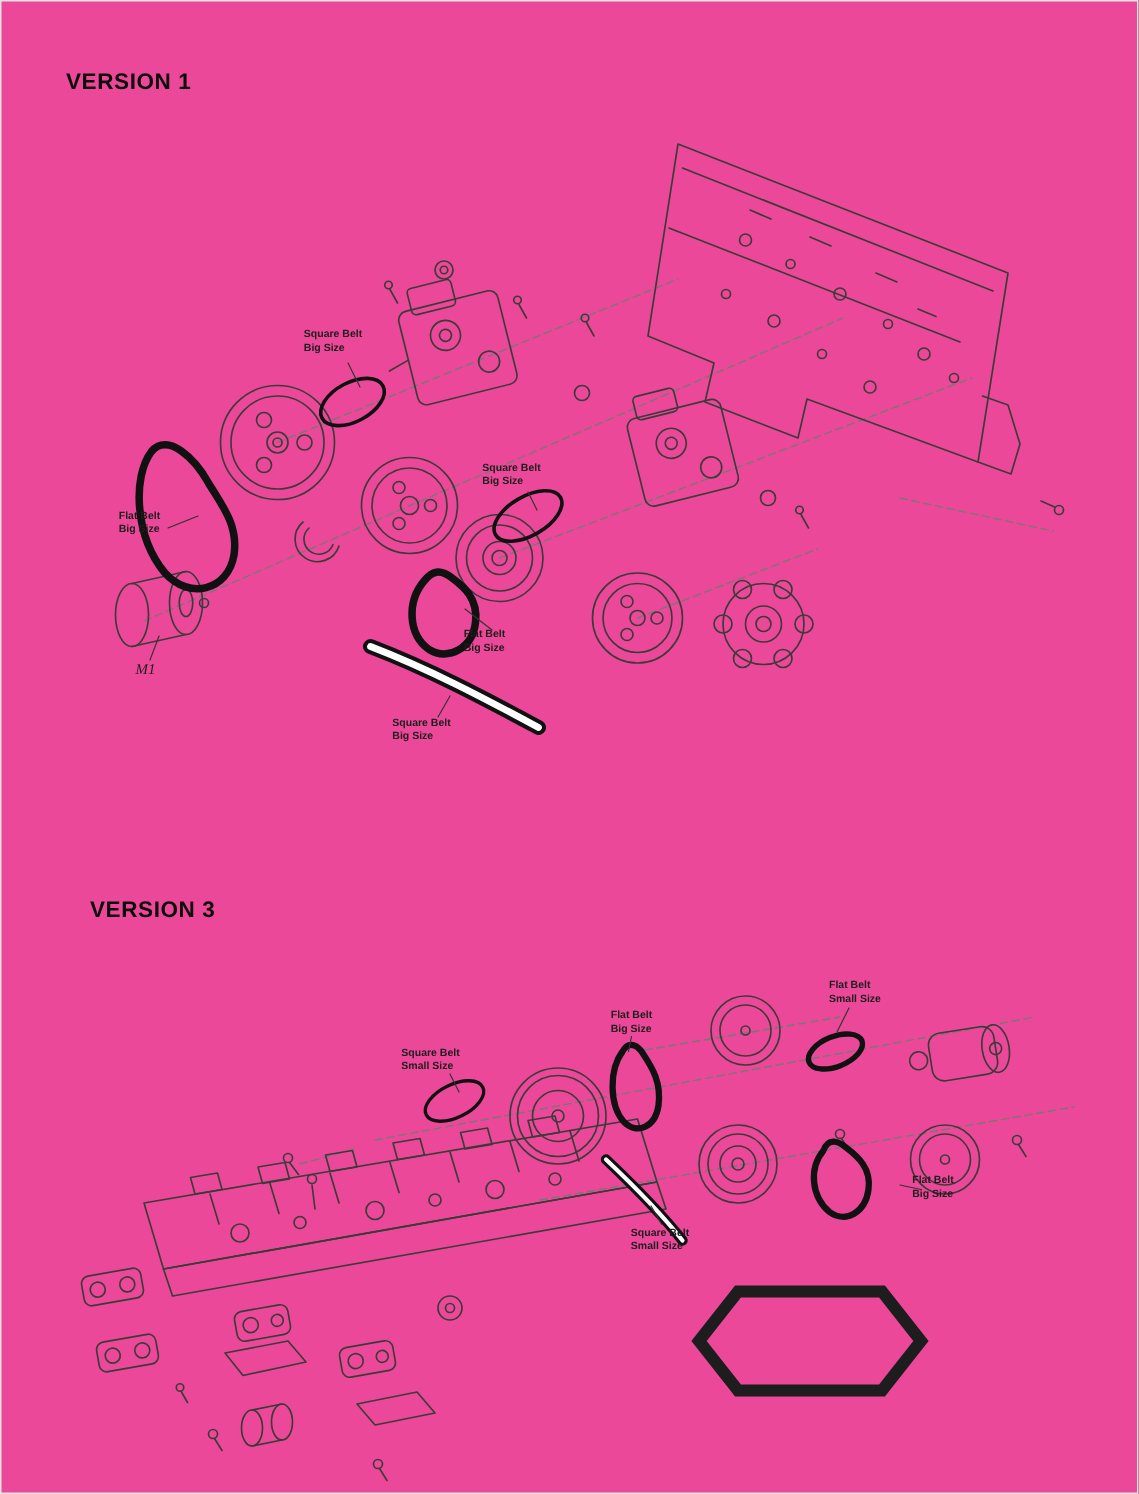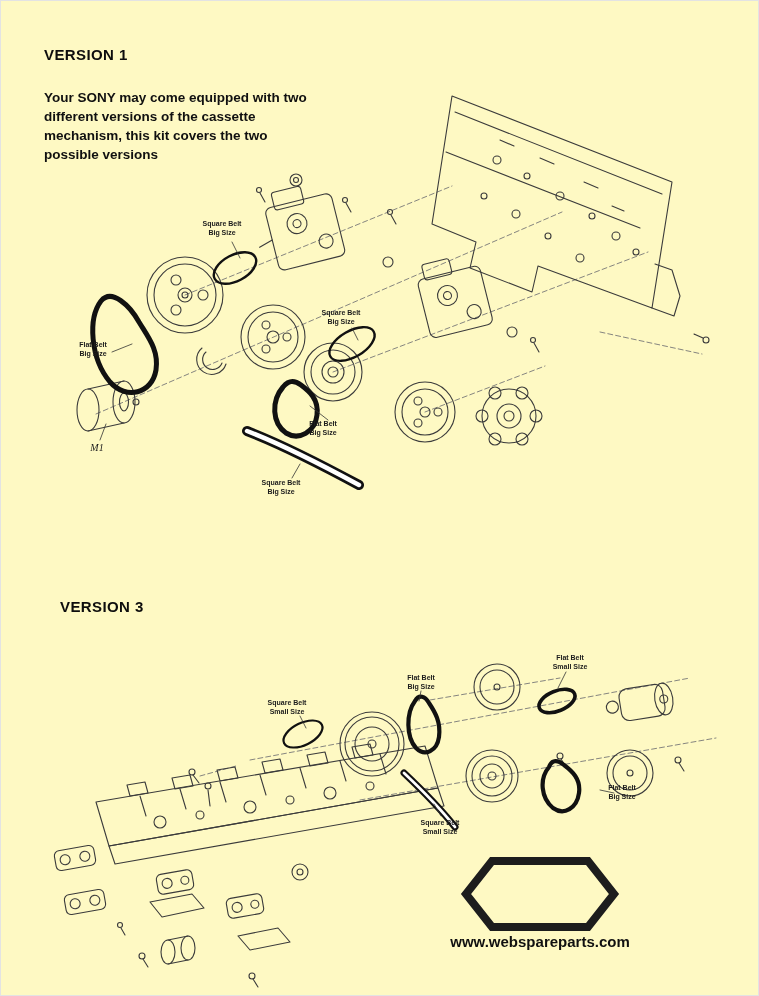--- a/index.html
+++ b/index.html
@@ -1,34 +1,34 @@
 <!DOCTYPE html>
 <html><head>
 <meta charset="utf-8">
 <style>
   html,body{margin:0;padding:0;background:#888;}
   .page{
     position:relative;width:759px;height:996px;margin:0 auto;
-    background:#fef9c3;overflow:hidden;
+    background:#ec4899;overflow:hidden;
     font-family:"Liberation Sans", sans-serif;color:#111;
     box-shadow:inset 0 0 0 1px #e3e3e3;
   }
   .drawing{position:absolute;left:0;top:0;width:759px;height:996px;}
   .heading{
     position:absolute;font-size:15px;font-weight:700;letter-spacing:.4px;color:#0d0d0d;
   }
   .h-v1{left:44px;top:46px;}
   .h-v2{left:60px;top:598px;}
   .desc{
     position:absolute;left:44px;top:88px;width:266px;
     font-size:13.5px;font-weight:700;line-height:1.42;color:#101010;margin:0;
   }
   .lbl{
     position:absolute;transform:translate(-50%,-50%);
-    font-size:7px;font-weight:700;line-height:1.3;text-align:center;
+    font-size:7px;font-weight:700;line-height:1.3;text-align:left;
     white-space:pre-line;color:#1c1c1c;
   }
   .m1{
     font-family:"Liberation Serif", serif;font-style:italic;font-weight:400;
     font-size:10px;white-space:nowrap;
   }
   .brand{
     position:absolute;left:540px;top:894px;transform:translate(-50%,-50%);
     font-size:20px;font-weight:800;color:#141414;letter-spacing:.2px;white-space:nowrap;
   }
@@ -292,21 +292,20 @@
         <path d="M566,672 L558,688"></path>
         <path d="M441,816 L434,804"></path>
         <path d="M614,793 L600,790"></path>
       </g>
     </g>
 
     <path d="M466,894 L492,861 L588,861 L614,894 L588,927 L492,927 Z" stroke="#1d1d1d" stroke-width="8" fill="none" stroke-linejoin="miter"></path>
   </svg>
 
   <div class="heading h-v1">VERSION 1</div>
-  <p class="desc">Your SONY may come equipped with two different versions of the cassette mechanism, this kit covers the two possible versions</p>
 
   <div class="lbl" style="left:222px;top:228px;">Square Belt
 Big Size</div>
   <div class="lbl" style="left:93px;top:349px;">Flat Belt
 Big Size</div>
   <div class="lbl" style="left:341px;top:317px;">Square Belt
 Big Size</div>
   <div class="lbl" style="left:323px;top:428px;">Flat Belt
 Big Size</div>
   <div class="lbl" style="left:281px;top:487px;">Square Belt
@@ -319,15 +318,14 @@
 Small Size</div>
   <div class="lbl" style="left:421px;top:682px;">Flat Belt
 Big Size</div>
   <div class="lbl" style="left:570px;top:662px;">Flat Belt
 Small Size</div>
   <div class="lbl" style="left:440px;top:827px;">Square Belt
 Small Size</div>
   <div class="lbl" style="left:622px;top:792px;">Flat Belt
 Big Size</div>
 
-  <div class="url">www.webspareparts.com</div>
 
 </div>
 
 </body></html>

